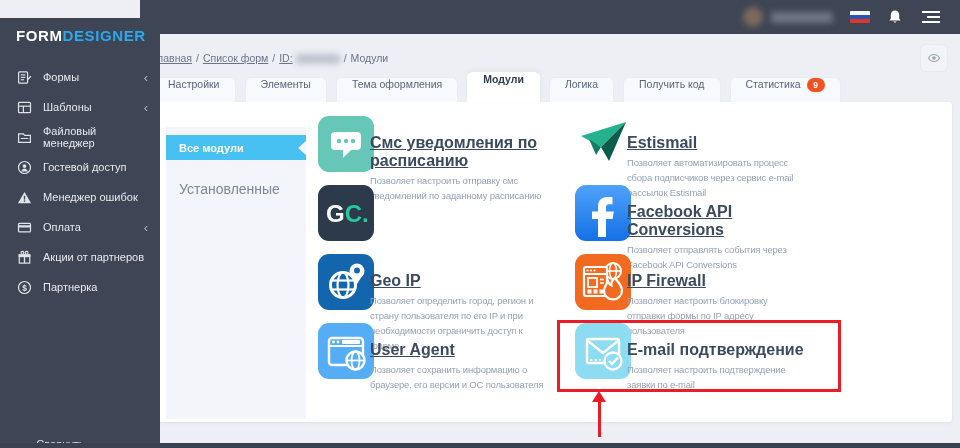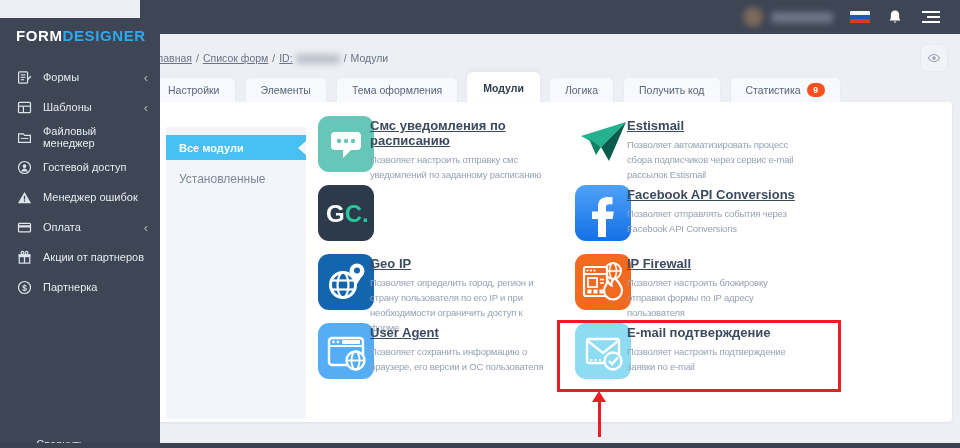--- a/index.html
+++ b/index.html
@@ -43,44 +43,44 @@
   .content{position:absolute;left:140px;top:34px;width:820px;height:414px;box-sizing:border-box;padding:12px 8px 15px 12px;}
   .crumb-row{display:flex;align-items:center;justify-content:space-between;height:24px;}
   .breadcrumb{font-size:10.5px;color:#6a7388;}
   .breadcrumb a{color:#6a7388;text-decoration:underline;cursor:pointer;}
   .breadcrumb .sep{margin:0 4px;text-decoration:none;}
   .id-redact{display:inline-block;width:44px;height:10px;border-radius:2px;background:#bcc2cc;filter:blur(3px);vertical-align:middle;margin-left:3px;}
   .eye-btn{width:26px;height:26px;border-radius:6px;background:#f1f3f8;border:1px solid #e7eaf1;
     display:flex;align-items:center;justify-content:center;cursor:pointer;margin-right:4px;}
   
   .tabs{display:flex;align-items:flex-end;gap:9px;height:29px;margin-top:3px;position:relative;z-index:2;}
-  .tab{height:24px;display:flex;align-items:center;padding:0 15px;border-radius:6px 6px 0 0;
+  .tab{height:24px;display:flex;padding:0 15px;border-radius:6px 6px 0 0;
     background:#f8f9fc;border:1px solid #e9ecf2;border-bottom:none;
     font-size:10.5px;color:#59647a;cursor:pointer;white-space:nowrap;}
   .tab.active{height:29px;background:#ffffff;border-color:#ffffff;font-weight:bold;color:#2f3a4d;
     box-shadow:0 -2px 5px rgba(40,55,80,.05);}
   .tab .badge{margin-left:6px;min-width:14px;height:14px;border-radius:8px;background:#f4511e;color:#fff;
     font-size:8.5px;font-weight:bold;display:flex;align-items:center;justify-content:center;padding:0 2px;}
   
   .panel{position:relative;background:#ffffff;border-radius:4px;height:320px;
     box-shadow:0 1px 3px rgba(31,45,61,.08);z-index:1;}
   .module-menu{position:absolute;left:14px;top:25px;width:140px;height:292px;background:#f3f5fa;}
   .menu-item-active{position:relative;margin-top:8px;height:25px;background:#47c1f1;color:#fff;
     font-size:11px;font-weight:bold;display:flex;align-items:center;padding-left:13px;cursor:pointer;}
   .menu-item-active::after{content:"";position:absolute;right:0;top:50%;transform:translateY(-50%);
     width:0;height:0;border-top:7px solid transparent;border-bottom:7px solid transparent;border-right:8px solid #f3f5fa;}
-  .menu-item{height:25px;display:flex;align-items:center;padding-left:13px;margin-top:6px;
-    font-size:12px;color:#7d8799;cursor:pointer;}
+  .menu-item{height:25px;display:flex;padding-left:13px;margin-top:21px;
+    font-size:14px;color:#7d8799;cursor:pointer;}
   
   .grid{margin-left:166px;padding:14px 14px 0 0;display:grid;grid-template-columns:245px 1fr;
     grid-auto-rows:64px;column-gap:12px;row-gap:5px;}
   .card{display:flex;cursor:default;}
   .mod-icon{width:40px;height:56px;flex:none;}
   .card .txt{margin-left:12px;max-width:180px;}
-  .card .title{font-size:13px;font-weight:bold;color:#3c4a5f;text-decoration:underline;cursor:pointer;display:inline-block;margin-top:2px;}
+  .card .title{font-size:16px;font-weight:bold;color:#3c4a5f;text-decoration:underline;cursor:pointer;display:inline-block;margin-top:18px;}
   .card .title.nound{text-decoration:none;cursor:default;}
   .card .desc{font-size:9.5px;letter-spacing:-.2px;line-height:15px;color:#97a1b3;margin-top:3px;}
   
   .hl-box{position:absolute;left:405px;top:218px;width:278px;height:66px;border:3px solid #ec1c24;pointer-events:none;z-index:3;}
   .hl-arrow{position:absolute;left:440px;top:289px;width:14px;height:46px;pointer-events:none;z-index:3;}
   .hl-arrow .head{width:0;height:0;border-left:7px solid transparent;border-right:7px solid transparent;border-bottom:11px solid #ec1c24;}
   .hl-arrow .shaft{width:3px;height:35px;background:#ec1c24;margin-left:5.5px;}
   .bottom-strip{position:absolute;left:0;bottom:0;width:100%;height:5px;background:#3a4150;z-index:6;}
 </style>
 </head>

